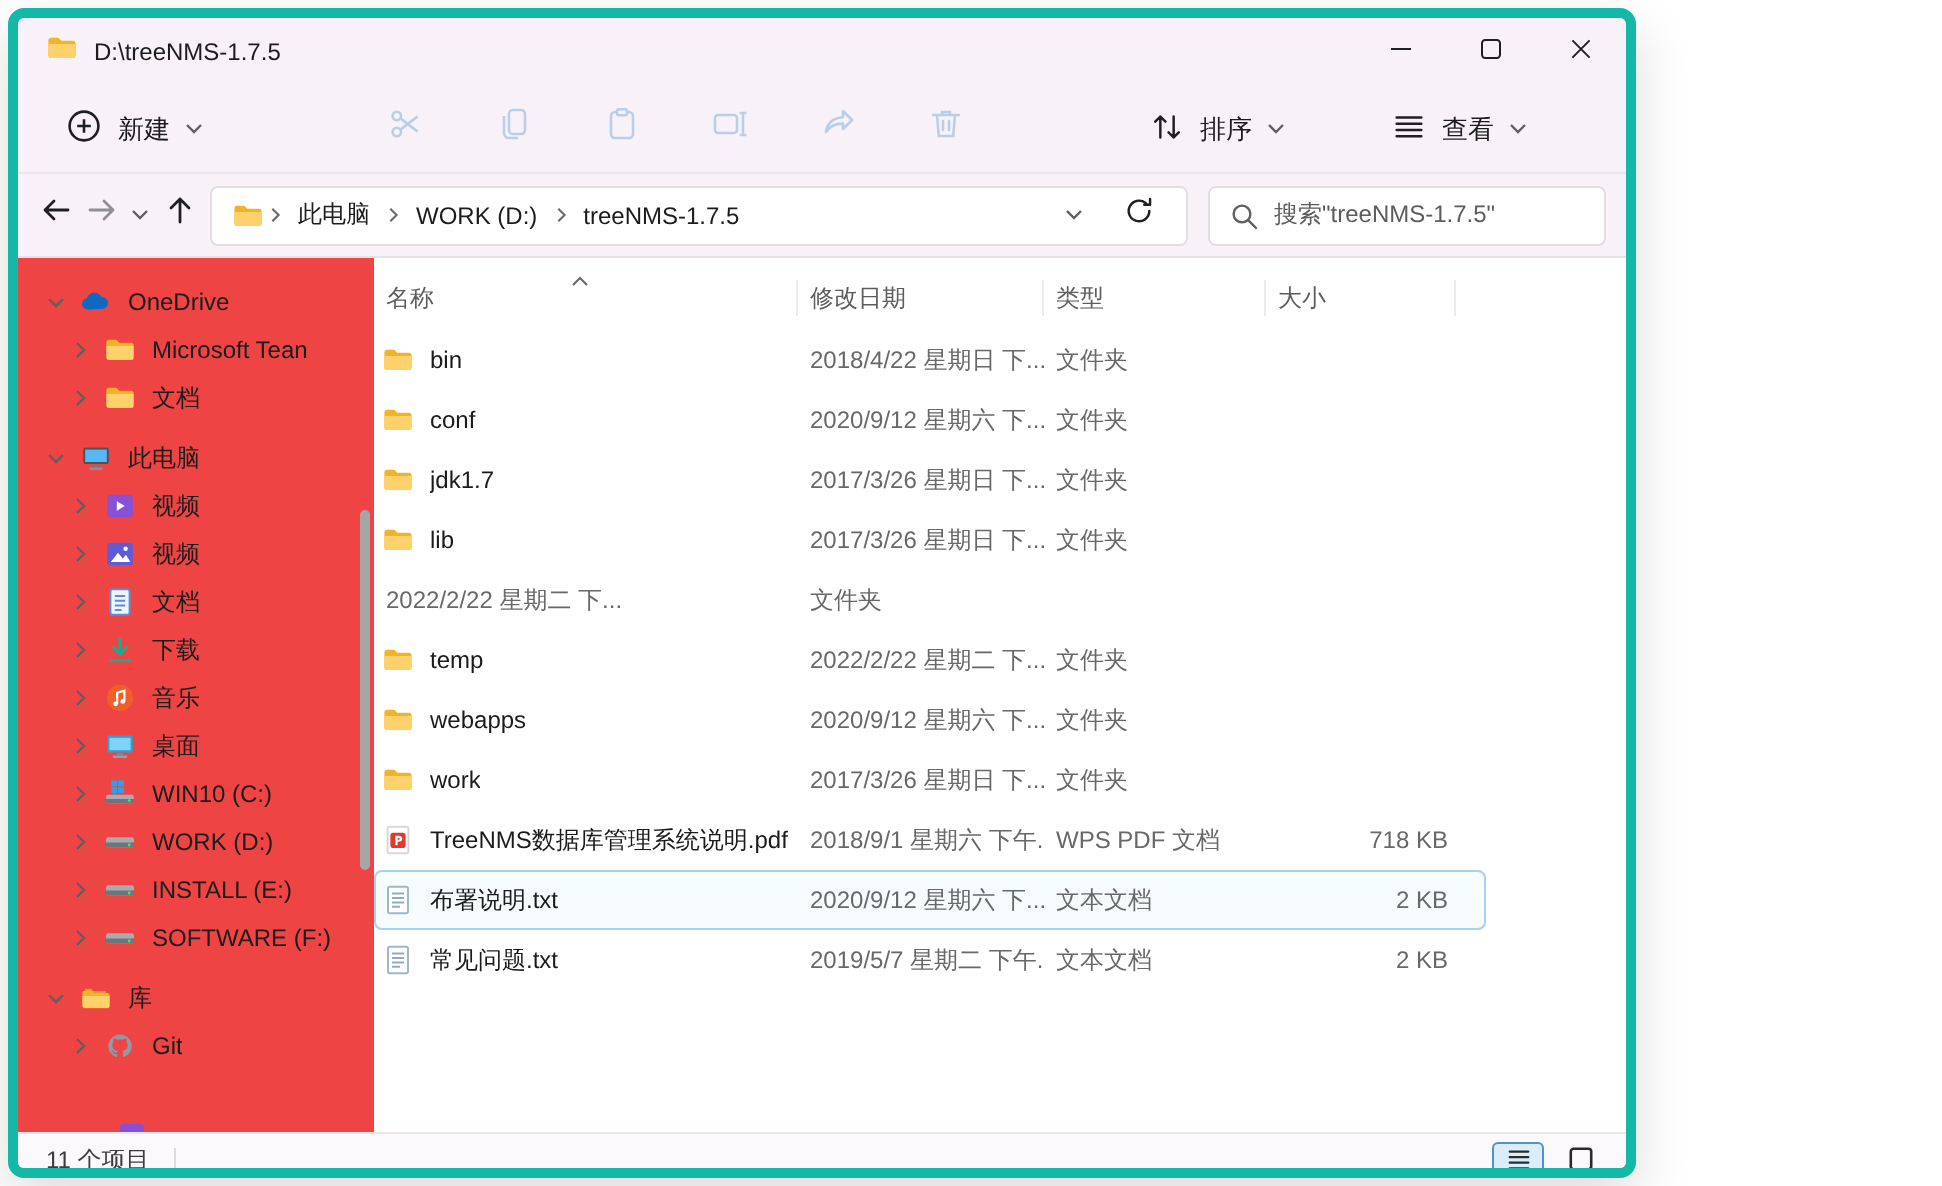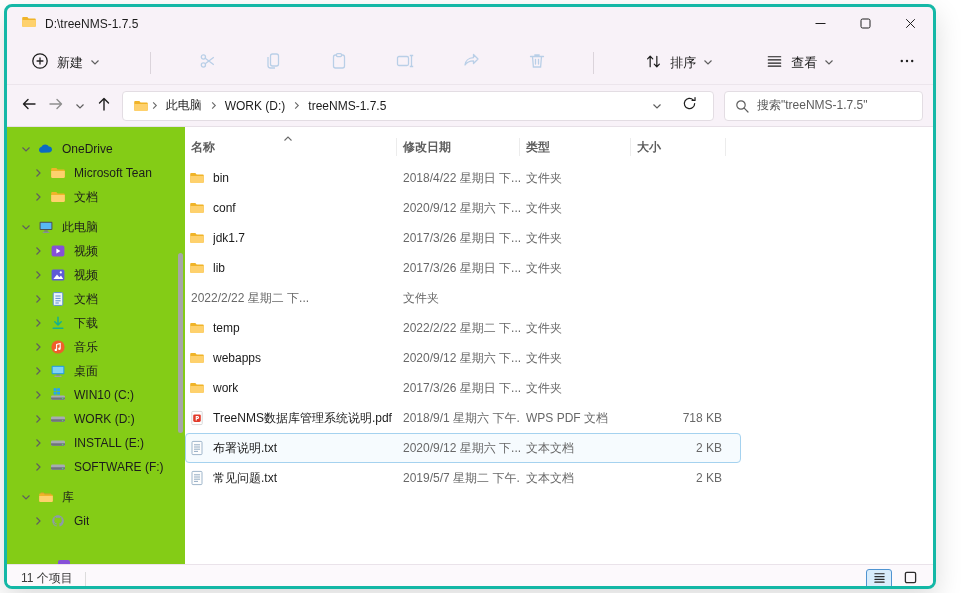--- a/index.html
+++ b/index.html
@@ -1,20 +1,20 @@
 <!DOCTYPE html>
 <html><head>
 <meta charset="utf-8">
 <style>
   * { box-sizing: border-box; margin: 0; padding: 0; }
   html,body { background:#fff; font-family:"Liberation Sans",sans-serif; }
   .stage { position:relative; width:971px; height:593px; background:#fff; overflow:hidden; }
   .window {
-    position:absolute; left:4px; top:4px; width:932px; height:585px;
-    background:#f8f2f8; border:3px solid #14b8a6; border-radius:8px;
+    position:absolute; left:4px; top:4px; width:814px; height:585px;
+    background:#f8f2f8; border:5px solid #14b8a6; border-radius:8px;
     overflow:hidden; box-shadow:0 10px 28px rgba(0,0,0,.14);
   }
   
   .titlebar { height:34px; display:flex; align-items:center; padding-left:14px; }
   .tb-title { margin-left:8px; font-size:12px; color:#1c1c1c; }
   .tb-controls { margin-left:auto; display:flex; height:100%; }
   .tb-btn { width:45px; height:100%; display:flex; align-items:center; justify-content:center; }
   
   .commandbar { height:44px; display:flex; align-items:center; padding:0 10px 0 14px; border-bottom:1px solid #ece5ec;gap:34px; }
   .cmd-btn { display:flex; align-items:center; gap:7px; padding:5px 9px; border-radius:4px; font-size:13px; color:#1c1c1c; white-space:nowrap; }
@@ -26,34 +26,34 @@
   .nav-btn { width:30px; height:30px; display:flex; align-items:center; justify-content:center; border-radius:4px; }
   .nav-btn.small { width:22px; }
   .addr-box { width:644px; height:30px; margin-left:4px; background:#fff; border:1px solid #e3dde3; border-radius:4px; display:flex; align-items:center; padding:0 12px 0 10px; }
   .crumb { font-size:12px; color:#1c1c1c; padding:3px 6px; border-radius:3px; white-space:nowrap; }
   .crumb-sep { display:flex; align-items:center; padding:0 1px; }
   .addr-spacer { flex:1; }
   .addr-side-btn { width:24px; height:24px; display:flex; align-items:center; justify-content:center; border-radius:3px; margin-left:8px; }
   .search-box { flex:1; height:30px; margin-left:10px; background:#fff; border:1px solid #e3dde3; border-radius:4px; display:flex; align-items:center; padding:0 10px; gap:8px; }
   .search-box input { flex:1; border:none; outline:none; background:transparent; font-family:inherit; font-size:12px; color:#5c5c5c; }
   
-  .bodyarea { display:flex; height:437px; background:#84cc16; position:relative; }
+  .bodyarea { display:flex; height:437px; background:#ef4444; position:relative; }
   .sidebar { width:178px; padding-top:10px; overflow:hidden; position:relative; }
   .side-item { height:24px; margin:0 6px 0 4px; padding-left:6px; display:flex; align-items:center; font-size:12px; color:#1c1c1c; border-radius:4px; white-space:nowrap; }
   .side-item.lvl1 { padding-left:18px; }
   .side-item.gap { margin-top:6px; }
   .side-item .chev { width:18px; display:flex; justify-content:center; flex:none; }
   .side-item .sicon { width:18px; display:flex; justify-content:center; flex:none; margin:0 7px 0 2px; }
   .side-item .slabel { overflow:hidden; }
   .side-scrollbar { position:absolute; top:126px; right:1px; width:5px; height:180px; background:#a6a6a6; border-radius:3px; }
   .side-clip { position:absolute; bottom:0; left:51px; width:12px; height:4px; border-radius:2px 2px 0 0; background:#8650d8; }
   
   .main { flex:1; background:#fff; padding-top:4px; overflow:hidden; }
   .lheader { position:relative; display:grid; grid-template-columns:212px 123px 111px 95px 1fr; height:32px; align-items:center; font-size:12px; color:#5d5d5d; }
-  .lh-cell { padding-left:6px; border-right:1px solid #ececec; height:18px; line-height:18px; white-space:nowrap;font-weight:bold; }
+  .lh-cell { padding-left:6px; border-right:1px solid #ececec; height:18px; line-height:18px; white-space:nowrap; }
   .lh-cell.last { border-right:1px solid #ececec; }
   .lh-sort { position:absolute; left:98px; top:1px; }
   .lrows { width:556px; }
   .frow { display:grid; grid-template-columns:212px 123px 111px 95px 15px; height:30px; align-items:center; border-radius:4px; }
   .frow.selected { background:#f6fbfe; outline:1px solid #a5d2ef; outline-offset:-1px; }
   .fname { display:flex; align-items:center; gap:8px; padding-left:4px; font-size:12px; color:#1b1b1b; overflow:hidden; }
   .fname .ficon { flex:none; display:flex; }
   .fname .flabel { white-space:nowrap; overflow:hidden; }
   .fdate, .ftype { padding-left:6px; font-size:12px; color:#686868; white-space:nowrap; overflow:hidden; }
   .fsize { text-align:right; padding-right:4px; font-size:12px; color:#686868; white-space:nowrap; }

